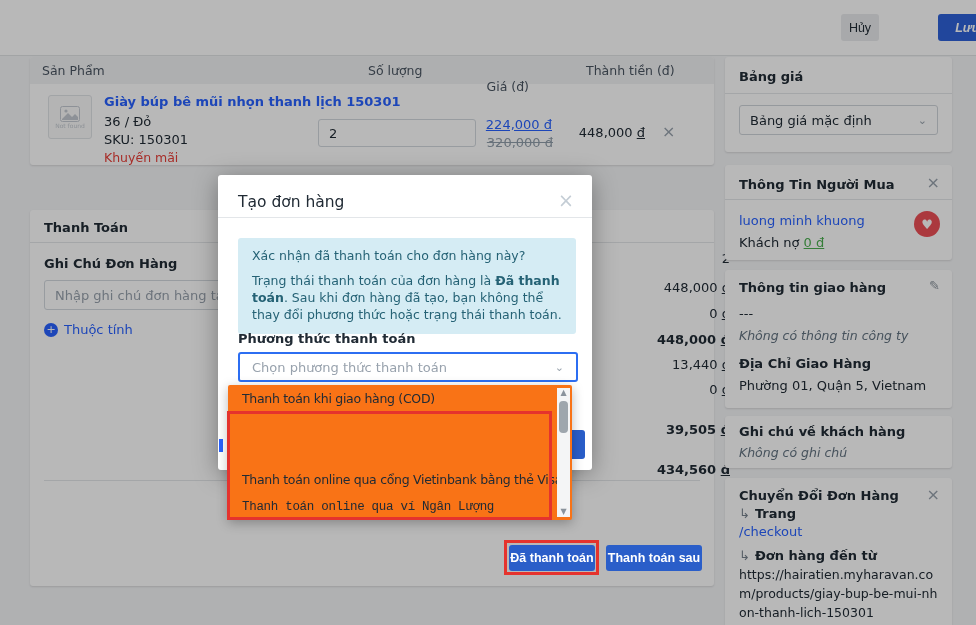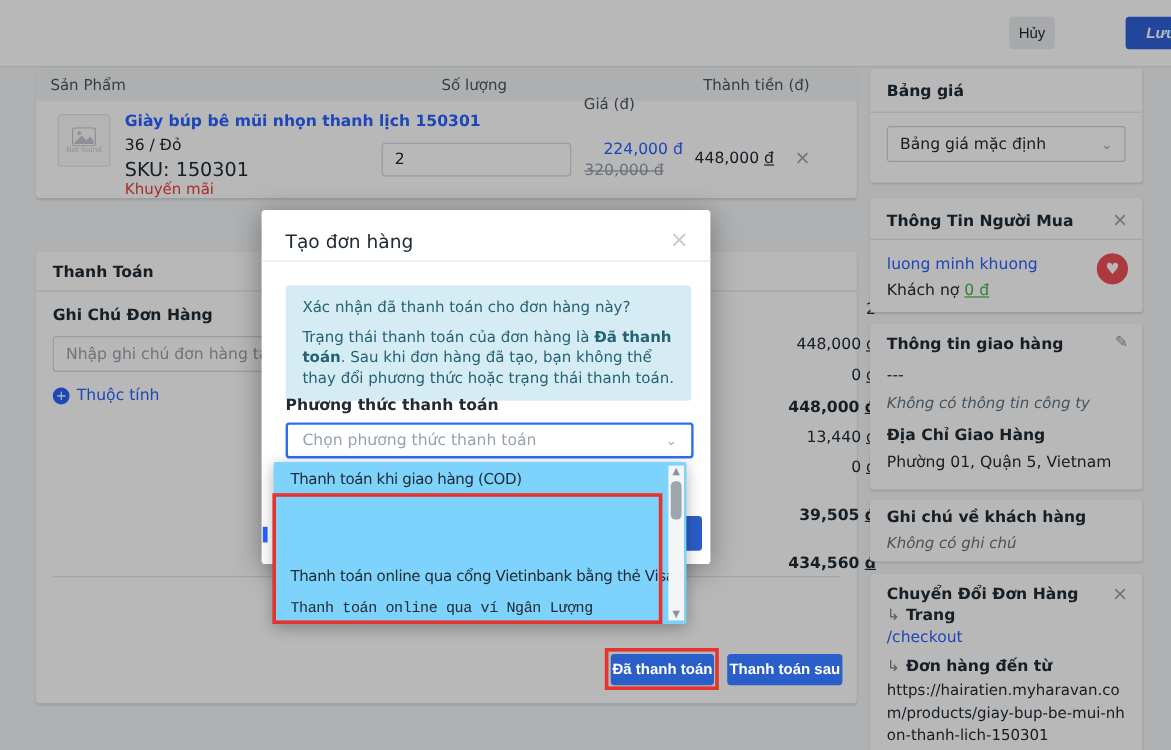--- a/index.html
+++ b/index.html
@@ -38,21 +38,21 @@
   .arrow-glyph { color:#78838e; font-size:13px; margin-right:5px; }
 
   
   .overlay { position:absolute; left:0; top:0; width:976px; height:625px; background:rgba(0,0,0,.28); z-index:10; }
   .modal { position:absolute; left:218px; top:175px; width:374px; height:295px; background:#fff; border-radius:3px; box-shadow:0 4px 24px rgba(0,0,0,.35); z-index:20; }
   .infobox { position:absolute; left:20px; top:63px; width:338px; background:#d5ecf4; border-radius:3px; padding:10px 14px; color:#256275; font-size:12.5px; line-height:1.35; }
   .modal-select { position:absolute; left:20px; top:177px; width:340px; height:30px; border:2px solid #2c6ef2; border-radius:3px; display:flex; align-items:center; justify-content:space-between; padding:0 12px; font-size:13px; color:#98a2ad; background:#fff; cursor:pointer; }
   .frag-btn { position:absolute; left:500px; top:430px; width:85px; height:29px; background:#2a5ec9; border-radius:3px; z-index:21; }
   .frag-left { position:absolute; left:219px; top:439px; width:4px; height:13px; background:#2962ff; z-index:21; }
 
-  .dropdown { position:absolute; left:228px; top:385px; width:344px; height:135px; background:#7dd3fc; border-radius:2px; box-shadow:0 3px 12px rgba(0,0,0,.28); z-index:22; }
+  .dropdown { position:absolute; left:228px; top:385px; width:344px; height:135px; background:#f97316; border-radius:2px; box-shadow:0 3px 12px rgba(0,0,0,.28); z-index:22; }
   .dd-option { position:absolute; left:0; width:330px; height:27px; display:flex; align-items:center; padding-left:14px; font-size:12.5px; letter-spacing:-0.3px; color:#212b35; white-space:nowrap; overflow:hidden; cursor:pointer; }
   .dd-scroll { position:absolute; right:2px; top:3px; width:13px; height:129px; background:#f4f5f6; display:flex; flex-direction:column; align-items:center; }
   .dd-arrow { font-size:8px; color:#8a939c; line-height:10px; cursor:pointer; }
   .dd-thumb { width:9px; height:32px; background:#9ea6ad; border-radius:4px; margin-top:3px; cursor:pointer; }
 
   .annot { position:absolute; border:3px solid #e5332d; z-index:40; pointer-events:none; }
 
   .vivid-btn { position:absolute; z-index:15; height:26px; }
 </style>
 </head>
@@ -76,24 +76,24 @@
       <div class="thumb">
         <svg width="20" height="16" viewBox="0 0 20 16">
             <rect x="0.5" y="0.5" width="19" height="15" rx="2" fill="none" stroke="#c4cad1"></rect>
             <circle cx="6" cy="5" r="1.6" fill="#c4cad1"></circle>
             <path d="M2 13 L8 7 L12 11 L15 8 L18 11 V14 H2 Z" fill="#c4cad1"></path>
           </svg>
         <span class="thumb-note">Not found</span>
       </div>
       <a class="link abs" style="left:74px;top:37px;font-size:13px;font-weight:bold;">Giày búp bê mũi nhọn thanh lịch 150301</a>
       <div class="abs" style="left:74px;top:57px;font-size:13px;color:#212b35;">36 / Đỏ</div>
-      <div class="abs" style="left:74px;top:75px;font-size:16px;color:#212b35;">SKU: 150301</div>
+      <div class="abs" style="left:74px;top:75px;font-size:13px;color:#212b35;">SKU: 150301</div>
       <div class="abs" style="left:74px;top:93px;font-size:12.5px;color:#e8403a;">Khuyến mãi</div>
       <input class="qty-input abs" style="left: 288px; top: 62px; width: 158px; height: 28px;" value="2">
-      <a class="link abs" style="left:433px;top:60px;width:106px;text-align:right;font-size:13px;">224,000 đ</a>
+      <a class="link abs" style="left:416px;top:60px;width:106px;text-align:right;font-size:13px;text-decoration:underline;">224,000 đ</a>
       <div class="abs" style="left:417px;top:78px;width:106px;text-align:right;font-size:13px;color:#919eab;text-decoration:line-through;">320,000 đ</div>
       <div class="abs" style="left:523px;top:68px;width:92px;text-align:right;font-size:13px;color:#212b35;"><span>448,000</span> <u>đ</u></div>
       <span class="xicon abs" style="left:632px;top:67px;">×</span>
     </div>
   </div>
 
   <div class="card" style="left:30px;top:210px;width:684px;height:376px;">
     <div class="sec-title abs" style="left:14px;top:10px;">Thanh Toán</div>
     <div class="divider" style="left:0;top:32px;width:684px;"></div>
     <div class="sec-title abs" style="left:14px;top:46px;">Ghi Chú Đơn Hàng</div>

